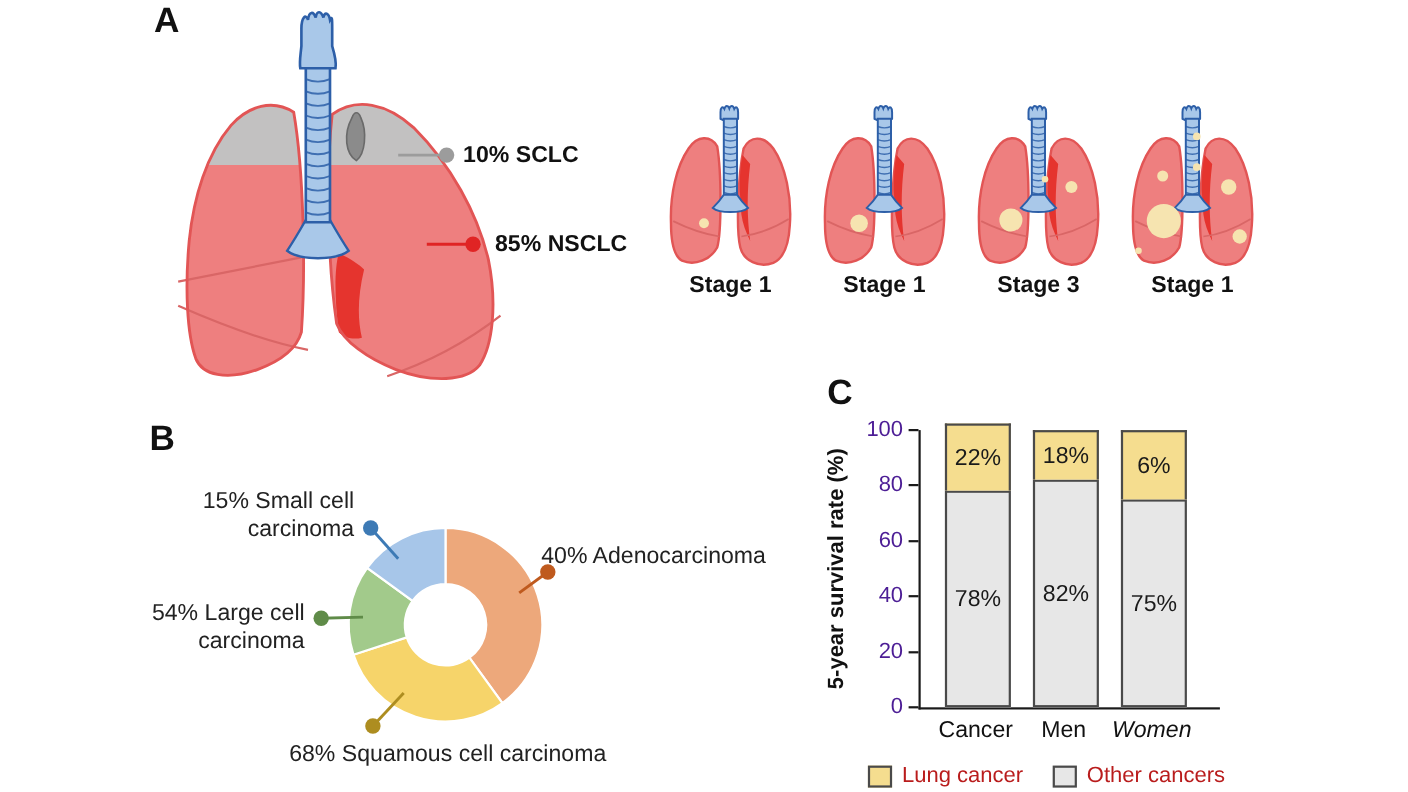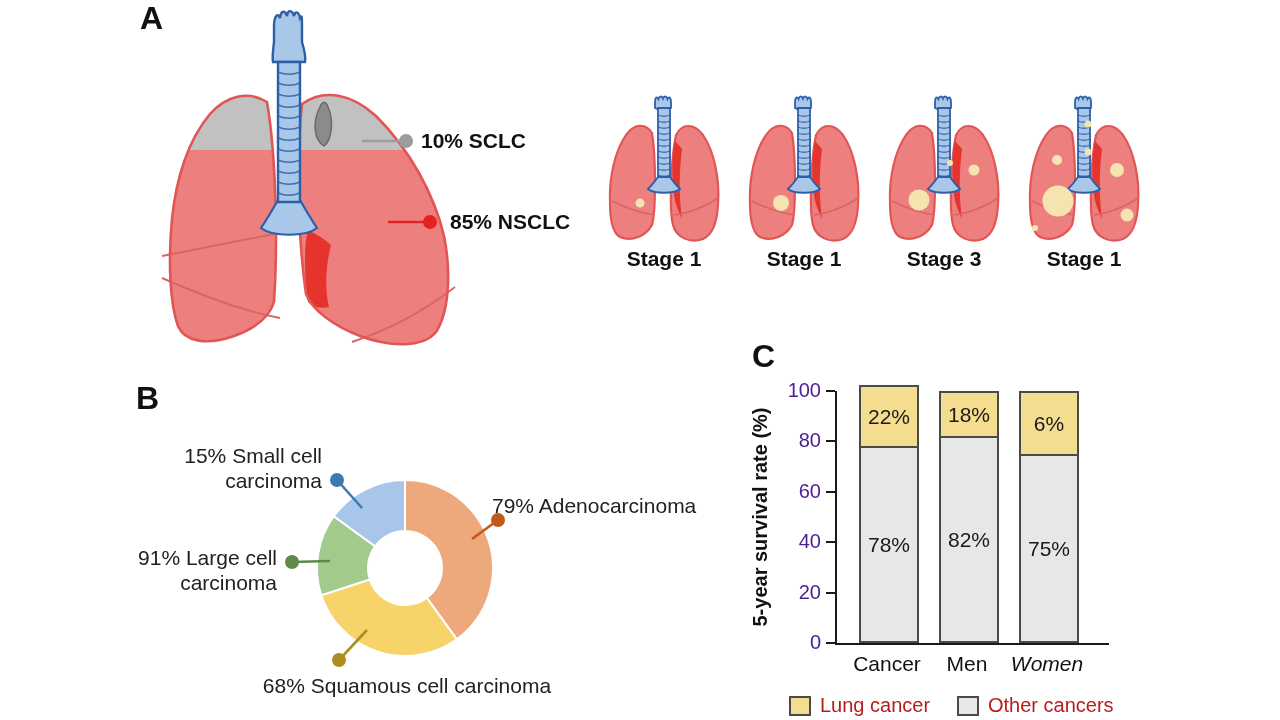--- a/index.html
+++ b/index.html
@@ -169,23 +169,23 @@
       <line x1="237" y1="200" x2="209" y2="230" stroke-width="2.6" stroke="#ad8d20"></line>
         <circle cx="209" cy="230" r="7" fill="#ad8d20"></circle>
     </g>
     <g>
       <line x1="342" y1="109" x2="368" y2="90" stroke-width="2.6" stroke="#bf5a1e"></line>
         <circle cx="368" cy="90" r="7" fill="#bf5a1e"></circle>
     </g>
   </svg>
 
   <div class="pie-label right" style="left:162px;top:443px;width:160px;">15% Small cell carcinoma</div>
-  <div class="pie-label right" style="left:117px;top:545px;width:160px;">91% Large cell carcinoma</div>
+  <div class="pie-label right" style="left:117px;top:545px;width:160px;">54% Large cell carcinoma</div>
   <div class="pie-label center" style="left:252px;top:673px;width:310px;">68% Squamous cell carcinoma</div>
-  <div class="pie-label" style="left:492px;top:493px;width:240px;">79% Adenocarcinoma</div>
+  <div class="pie-label" style="left:492px;top:493px;width:240px;">40% Adenocarcinoma</div>
 
   <div class="panel-letter" style="left:752px;top:338px;">C</div>
 
   <div id="y-title">5-year survival rate (%)</div>
 
   <div id="bar-plot">
       <div class="ytick-mark" style="left: -11px; top: 251px;"></div>
       <div class="ytick-label" style="left: -62px; top: 240px;">0</div>
       <div class="ytick-mark" style="left: -11px; top: 200.6px;"></div>
       <div class="ytick-label" style="left: -62px; top: 189.6px;">20</div>

